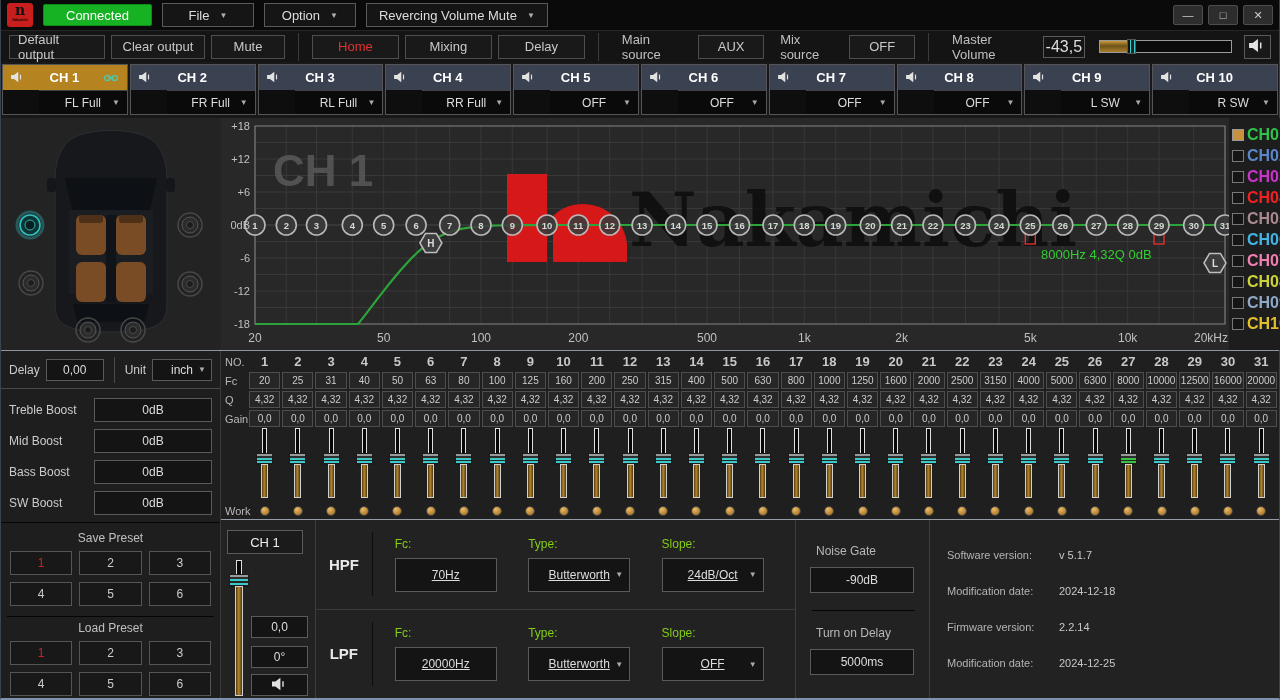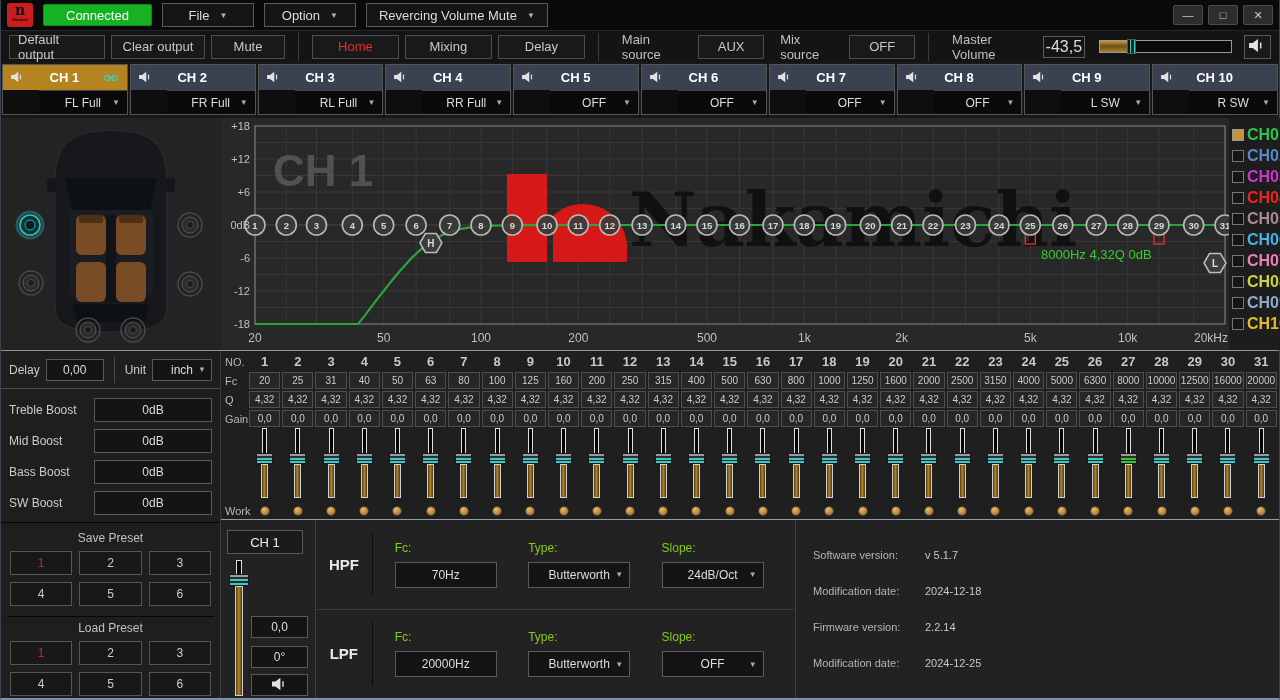--- a/index.html
+++ b/index.html
@@ -118,21 +118,21 @@
   .fp-box { position:absolute; left:30px; width:57px; height:22px; font-size:12px; }
   .fp-gain{top:96px} .fp-phase{top:126px} .fp-mute{top:154px}
 
   .filters-panel { width:480px; border-left:1px solid #3e3e3e; display:flex; flex-direction:column; flex:none; }
   .filter-row { flex:1; display:flex; align-items:center; }
   .filter-row + .filter-row { border-top:1px solid #3a3a3a; }
   .f-name { width:56px; text-align:center; font-weight:bold; font-size:15px; color:#e8e8e8; }
   .f-div { width:1px; height:64px; background:#0c0c0c; margin-right:22px; }
   .f-group { width:134px; }
   .f-label { color:#84cc16; margin-bottom:7px; }
-  .f-box { width:102px; height:26px; font-size:12px; position:relative; }
+  .f-box { width:102px; height:34px; font-size:12px; position:relative;text-decoration:underline; }
   .f-box .caret { position:absolute; right:6px; font-size:8px; color:#aaa; }
 
   .gate-panel { width:134px; border-left:1px solid #3e3e3e; padding:24px 12px 0 14px; flex:none; }
   .gate-label { color:#b8b8b8; margin:0 0 9px 6px; }
   .gate-box { width:104px; height:26px; font-size:12px; }
   .gate-div { border-top:1px solid #060606; margin:17px 2px 15px; }
 
   .ebtn-panel { width:114px; border-left:1px solid #3e3e3e; display:flex; flex-direction:column; align-items:center;
                 padding-top:39px; gap:19px; flex:none; }
   .ebtn { width:94px; height:24px; border:1px solid #5a5a5a; background:#1b1b1b; color:#ccc;
@@ -1143,20 +1143,27 @@
             <div class="f-group">
               <div class="f-label">Slope:</div>
               <div class="val-box f-box">
                 <span>OFF</span>
                 <span class="caret">▼</span>
               </div>
             </div>
           </div>
         </div>
 
+        <div class="gate-panel">
+          <div class="gate-label">Noise Gate</div>
+          <div class="val-box gate-box">-90dB</div>
+          <div class="gate-div"></div>
+          <div class="gate-label">Turn on Delay</div>
+          <div class="val-box gate-box">5000ms</div>
+        </div>
 
 
         <div class="info-panel">
           <div class="info-row">
             <span class="info-label">Software version:</span>
             <span class="info-val">v 5.1.7</span>
           </div>
           <div class="info-row">
             <span class="info-label">Modification date:</span>
             <span class="info-val">2024-12-18</span>

